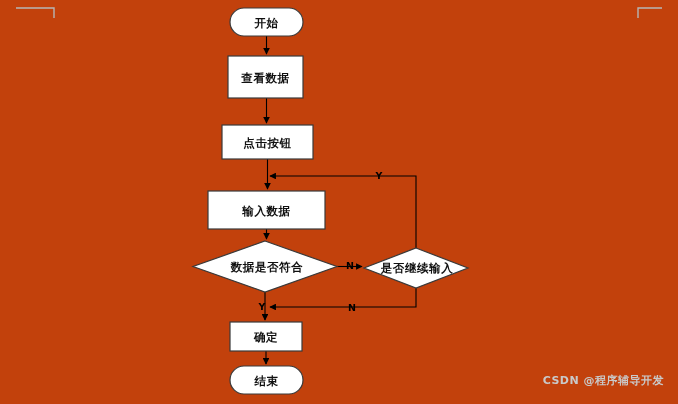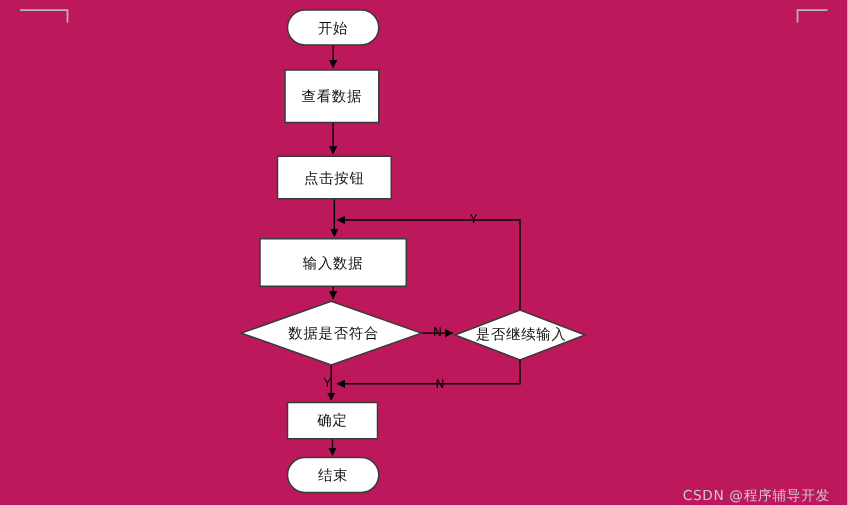--- a/index.html
+++ b/index.html
@@ -4,23 +4,24 @@
 <style>
   html, body {
     margin: 0;
     padding: 0;
     background: #ffffff;
   }
   #page {
     position: relative;
     width: 678px;
     height: 404px;
-    background: #be185d;
+    background: #c2410c;
     overflow: hidden;
     font-family: "DejaVu Sans", "Liberation Sans", sans-serif;
+    font-weight: bold;
   }
   #flow-svg {
     position: absolute;
     left: 0;
     top: 0;
     width: 678px;
     height: 404px;
   }
   .node-shape {
     fill: #ffffff;
@@ -48,21 +49,21 @@
     dominant-baseline: middle;
   }
   .corner-mark {
     stroke: #b6b6b6;
     stroke-width: 1.4;
     fill: none;
   }
   #watermark {
     position: absolute;
     right: 14px;
-    bottom: 0;
+    bottom: 16px;
     font-family: "DejaVu Sans", "Liberation Sans", sans-serif;
     font-size: 11px;
     color: #c9c9c9;
     letter-spacing: 0.5px;
     white-space: nowrap;
     user-select: none;
   }
 </style>
 </head>
 <body>

